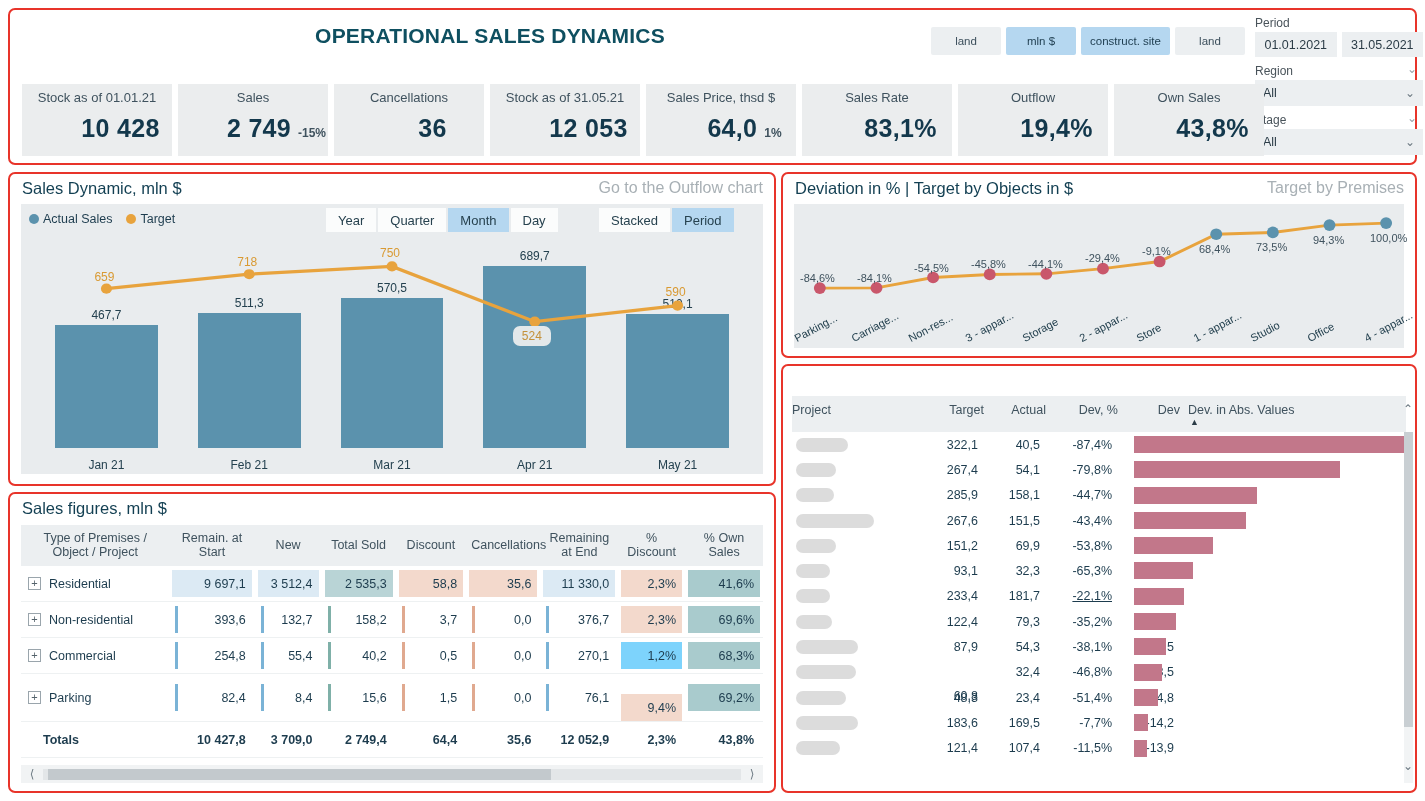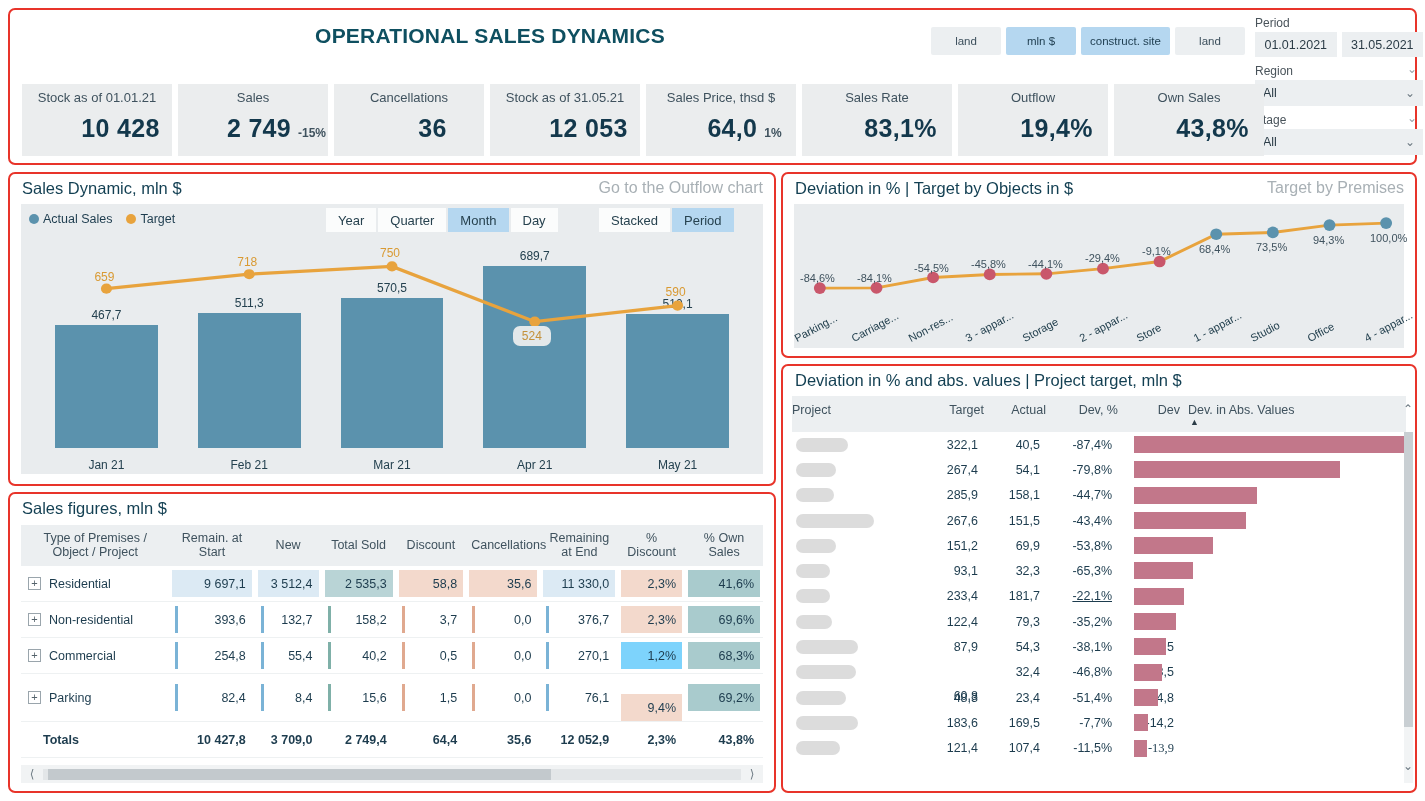--- a/index.html
+++ b/index.html
@@ -572,23 +572,20 @@
           <div class="dev-cat" style="left: 346px;">Store</div>
           <div class="dev-cat" style="left: 403px;">1 - appar...</div>
           <div class="dev-cat" style="left: 460px;">Studio</div>
           <div class="dev-cat" style="left: 517px;">Office</div>
           <div class="dev-cat" style="left: 574px;">4 - appar...</div>
         </div>
     </div>
   </div>
 
   <div class="panel" id="devTable">
-    <div class="p-head">
-      <span class="p-title">Deviation in % and abs. values | Project target, mln $</span>
-    </div>
     <div class="dt-head" id="dtHead">
         <div class="dth" style="text-align: left; width: 120px; flex: 0 0 auto;"><span>Project</span></div>
         <div class="dth" style="text-align: right; width: 72px; flex: 0 0 auto;"><span>Target</span></div>
         <div class="dth" style="text-align: right; width: 62px; flex: 0 0 auto;"><span>Actual</span></div>
         <div class="dth" style="text-align: right; width: 72px; flex: 0 0 auto;"><span>Dev, %</span></div>
         <div class="dth" style="text-align: right; width: 62px; flex: 0 0 auto;"><span>Dev</span></div>
         <div class="dth" style="text-align: left; flex: 1 1 0%; padding-left: 8px;"><span>Dev. in Abs. Values</span><div class="sort-caret" style="text-align: left; padding-left: 2px;">▲</div></div>
       </div>
     <div class="dt-rows" id="dtRows">
         <div class="dt-row">
@@ -735,21 +732,21 @@
             <div class="dbar" style="width: 13.7159px; right: 258.284px; left: auto;"></div>
           </div>
         </div>
         <div class="dt-row">
           <div style="width: 120px; flex: 0 0 auto;">
             <div class="blob" style="width: 44px;"></div>
           </div>
           <div class="dnum" style="width: 72px; flex: 0 0 auto; padding-right: 6px;">121,4</div>
           <div class="dnum" style="width: 62px; flex: 0 0 auto; padding-right: 6px;">107,4</div>
           <div class="dnum" style="width: 72px; flex: 0 0 auto; padding-right: 6px;">-11,5%</div>
-          <div class="dnum" style="width: 62px; flex: 0 0 auto; padding-right: 6px; font-family: Liberation Serif, serif;">-13,9</div>
+          <div class="dnum" style="width: 62px; flex: 0 0 auto; padding-right: 6px;">-13,9</div>
           <div class="dbar-cell">
             <div class="dbar" style="width: 13.4261px; right: 258.574px; left: auto;"></div>
           </div>
         </div>
       </div>
     <div class="vs-up">⌃</div>
     <div class="vscroll">
         <div class="vs-thumb"></div>
       </div>
     <div class="vs-dn">⌄</div>

